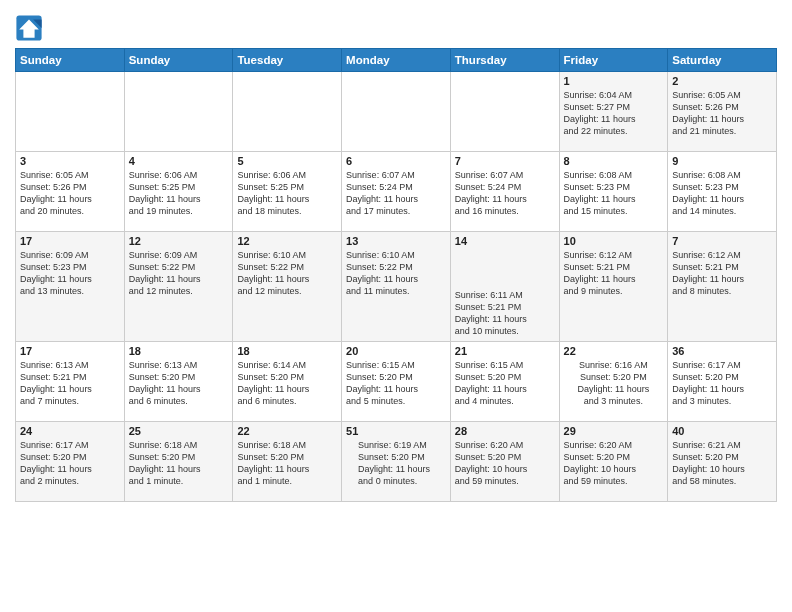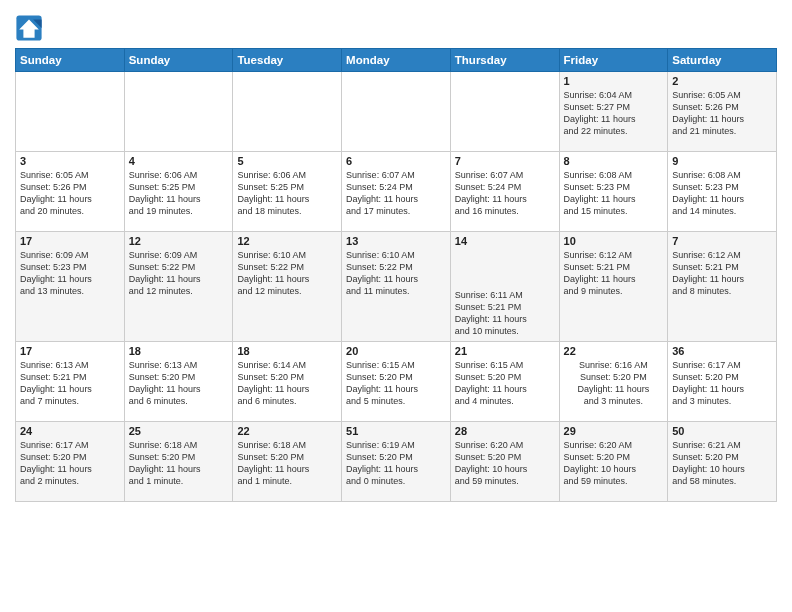--- a/index.html
+++ b/index.html
@@ -332,41 +332,41 @@
           </td>
           <td>
             <span class="day-num">22</span>
             <div class="day-detail" style="white-space: pre-line;">Sunrise: 6:18 AM
 Sunset: 5:20 PM
 Daylight: 11 hours
 and 1 minute.</div>
           </td>
           <td>
             <span class="day-num">51</span>
-            <div class="day-detail" style="white-space: pre-line;">Sunrise: 6:19 AM
+            <div class="day-detail" style="white-space: pre-line; margin-left: 12px;">Sunrise: 6:19 AM
 Sunset: 5:20 PM
 Daylight: 11 hours
 and 0 minutes.</div>
           </td>
           <td>
             <span class="day-num">28</span>
             <div class="day-detail" style="white-space: pre-line;">Sunrise: 6:20 AM
 Sunset: 5:20 PM
 Daylight: 10 hours
 and 59 minutes.</div>
           </td>
           <td>
             <span class="day-num">29</span>
             <div class="day-detail" style="white-space: pre-line;">Sunrise: 6:20 AM
 Sunset: 5:20 PM
 Daylight: 10 hours
 and 59 minutes.</div>
           </td>
           <td>
-            <span class="day-num">50</span>
+            <span class="day-num">40</span>
             <div class="day-detail" style="white-space: pre-line;">Sunrise: 6:21 AM
 Sunset: 5:20 PM
 Daylight: 10 hours
 and 58 minutes.</div>
           </td>
         </tr>
       </tbody>
   </table>
 </div>
 

